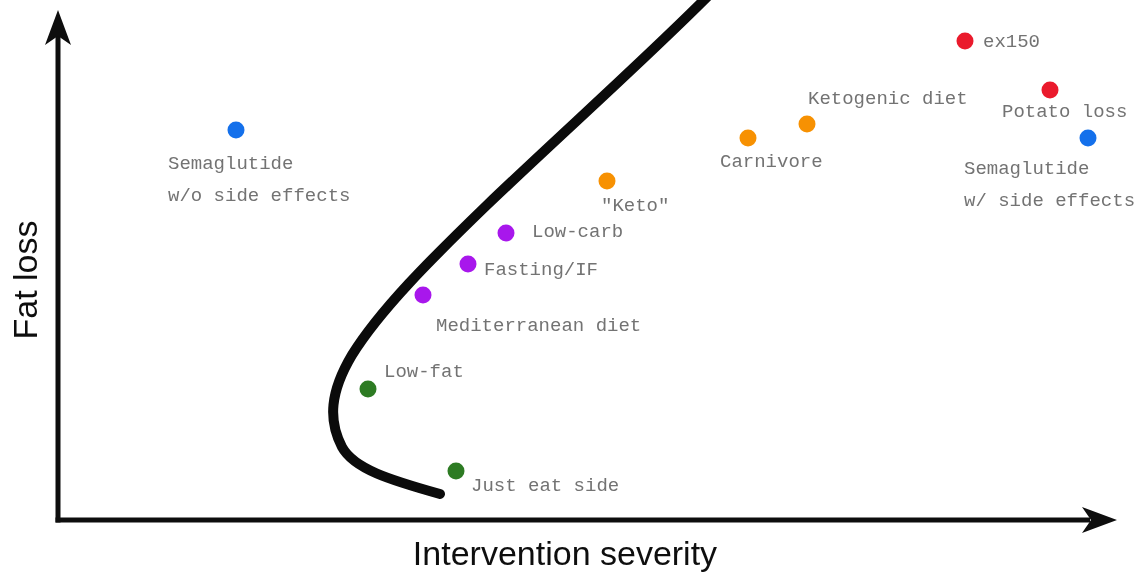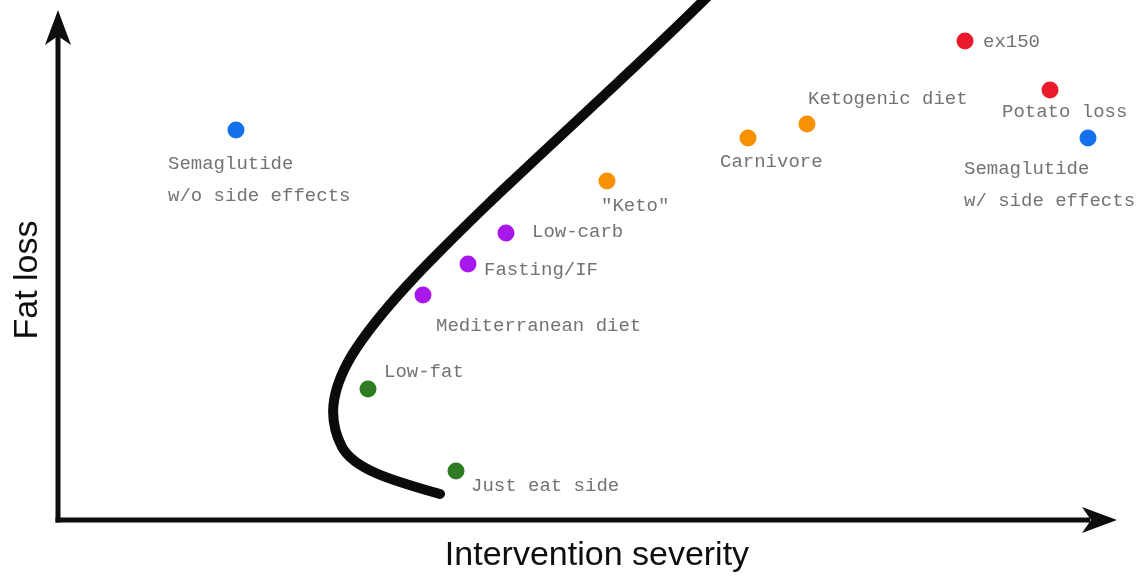--- a/index.html
+++ b/index.html
@@ -60,21 +60,21 @@
     <polygon points="58,10 71,45 58,36 45,45" fill="#0e0e0e"></polygon>
 
     <line x1="55.5" y1="520" x2="1090" y2="520" stroke="#0e0e0e" stroke-width="5"></line>
     <polygon points="1117,520 1082,507 1091,520 1082,533" fill="#0e0e0e"></polygon>
 
     <path d="M 714,-10 C 650,55 560,135 487,205 C 430,260 380,310 352,355 C 330,392 328,420 342,447 C 354,469 390,480 440,494" fill="none" stroke="#0b0b0b" stroke-width="10" stroke-linecap="round"></path>
   </svg>
 
   <div class="axis-label y" style="left:25px; top:280px;">Fat loss</div>
 
-  <div class="axis-label x" style="left:565px; top:534px;margin-left:32px;">Intervention severity</div>
+  <div class="axis-label x" style="left:565px; top:534px;">Intervention severity</div>
 
   <div id="points">
       <div class="pt-dot" style="left: 236px; top: 130px; background: rgb(20, 112, 235);"></div>
       <div class="pt-label" style="left: 168px; top: 148px;">Semaglutide
 w/o side effects</div>
       <div class="pt-dot" style="left: 965px; top: 41px; background: rgb(234, 26, 44);"></div>
       <div class="pt-label" style="left: 983px; top: 26px;">ex150</div>
       <div class="pt-dot" style="left: 807px; top: 124px; background: rgb(247, 145, 2);"></div>
       <div class="pt-label" style="left: 808px; top: 83px;">Ketogenic diet</div>
       <div class="pt-dot" style="left: 748px; top: 138px; background: rgb(247, 145, 2);"></div>

